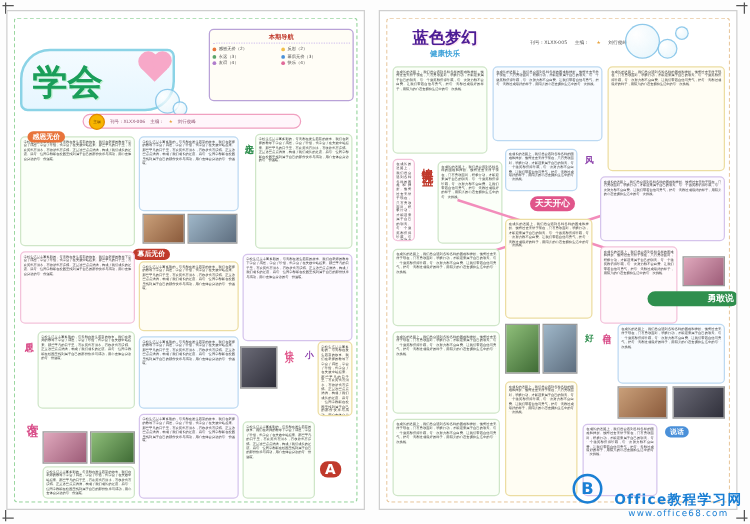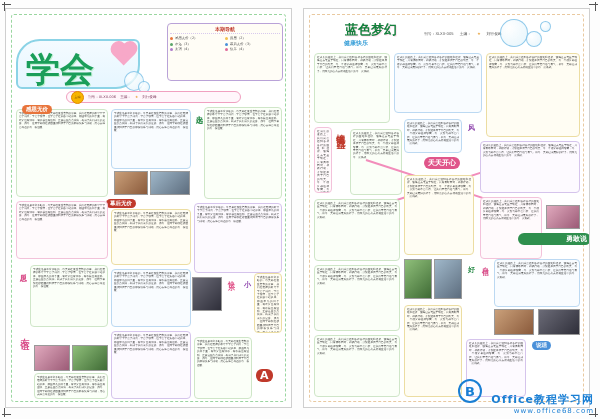--- a/index.html
+++ b/index.html
@@ -56,21 +56,21 @@
   
   .masthead{
     position:absolute;left:10px;top:30px;
     width:120px;height:46px;
     border:2px solid #8bd3e6;
     border-radius:24px 6px 24px 6px;
     background:linear-gradient(180deg,#f4fbff,#e6f6ff);
   }
   .masthead .big{
     position:absolute;left:8px;top:6px;
-    font-size:34px;color:#1b9e5a;
+    font-size:28px;color:#1b9e5a;
     font-weight:bold;
     text-shadow:1px 1px 0 #bff0d0;
     font-family:"DejaVu Sans","Liberation Sans",sans-serif;
   }
   .masthead .heart{
     position:absolute;right:6px;top:6px;
     width:16px;height:15px;
     background:#f7a8c8;
     transform:rotate(-45deg);
     border-radius:0 0 2px 0;
@@ -113,24 +113,23 @@
   .badge{
     width:11px;height:11px;border-radius:50%;
     background:#f7b500;border:1px solid #e08900;
     display:flex;align-items:center;justify-content:center;
     font-size:3px;color:#7a4a00;flex:none;
   }
 
   
   .rtitle{
     position:absolute;left:26px;top:12px;
-    font-size:13px;font-weight:bold;color:#15803d;
+    font-size:13px;font-weight:bold;color:#4c1d95;
     text-shadow:1px 1px 0 #ffe3f1;
     white-space:nowrap;
-    margin-left:15px;
   }
   .rsub{
     position:absolute;left:40px;top:30px;
     font-size:6px;color:#3aa0d8;font-weight:bold;white-space:nowrap;
   }
   .rmeta{
     position:absolute;left:120px;top:22px;
     display:flex;gap:6px;align-items:center;
   }
   .rmeta span{font-size:3.8px;color:#555;white-space:nowrap;}
@@ -166,21 +165,21 @@
   
   .bubble{position:absolute;border-radius:50%;border:1px solid rgba(120,190,230,.8);
     background:radial-gradient(circle at 30% 30%,rgba(255,255,255,.9),rgba(180,225,245,.35));}
 
   
   .ribbon{position:absolute;height:2px;background:#f28dbb;transform-origin:left center;}
 
   
   .brand{
     position:absolute;right:6px;bottom:4px;
-    display:flex;flex-direction:column;align-items:flex-end;
+    display:flex;flex-direction:column;align-items:center;
     z-index:5;
     margin-top:33px;
   }
   .brand .b1{font-size:11px;font-weight:bold;color:#1a7fd4;letter-spacing:1px;white-space:nowrap;}
   .brand .b2{font-size:7px;color:#1a7fd4;letter-spacing:1px;}
 
   .softbox{border:1px solid #cfe6c8;border-radius:4px;background:#fbfff8;}
   .softbox.pink{border-color:#f3c2da;background:#fffafc;}
   .softbox.blue{border-color:#bcd9f2;background:#f9fcff;}
   .softbox.yellow{border-color:#ecdda2;background:#fffdf3;}

